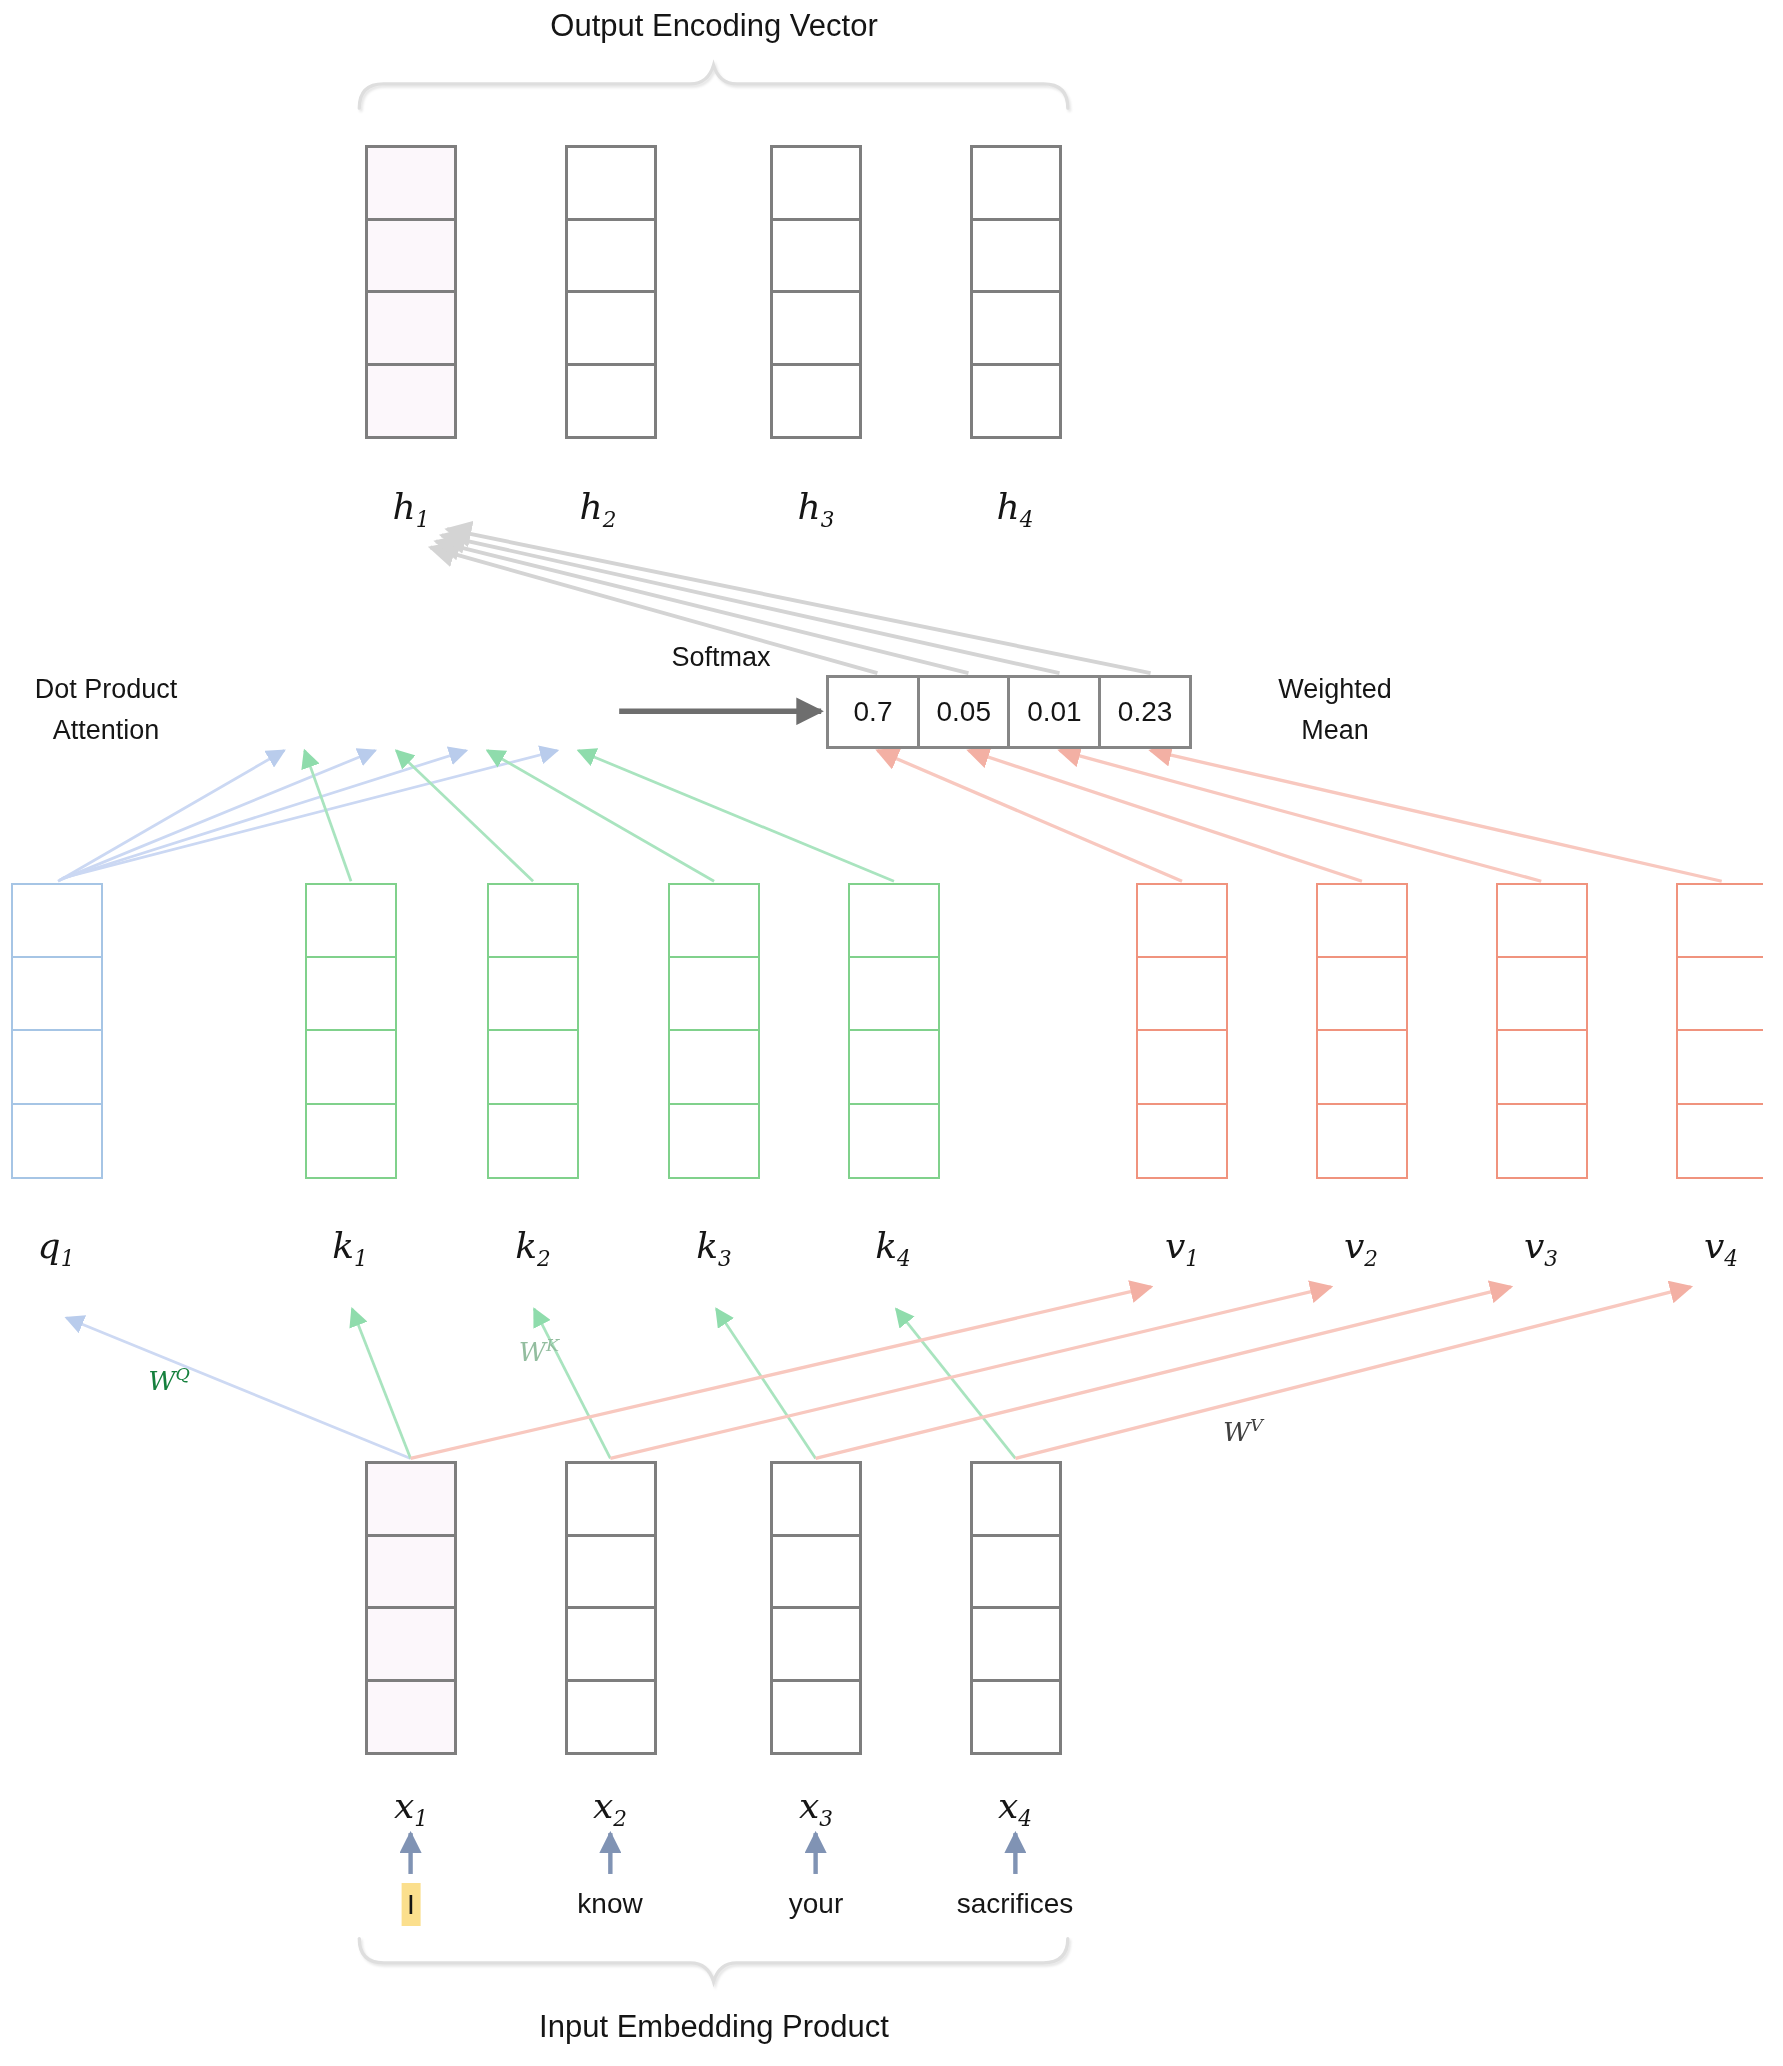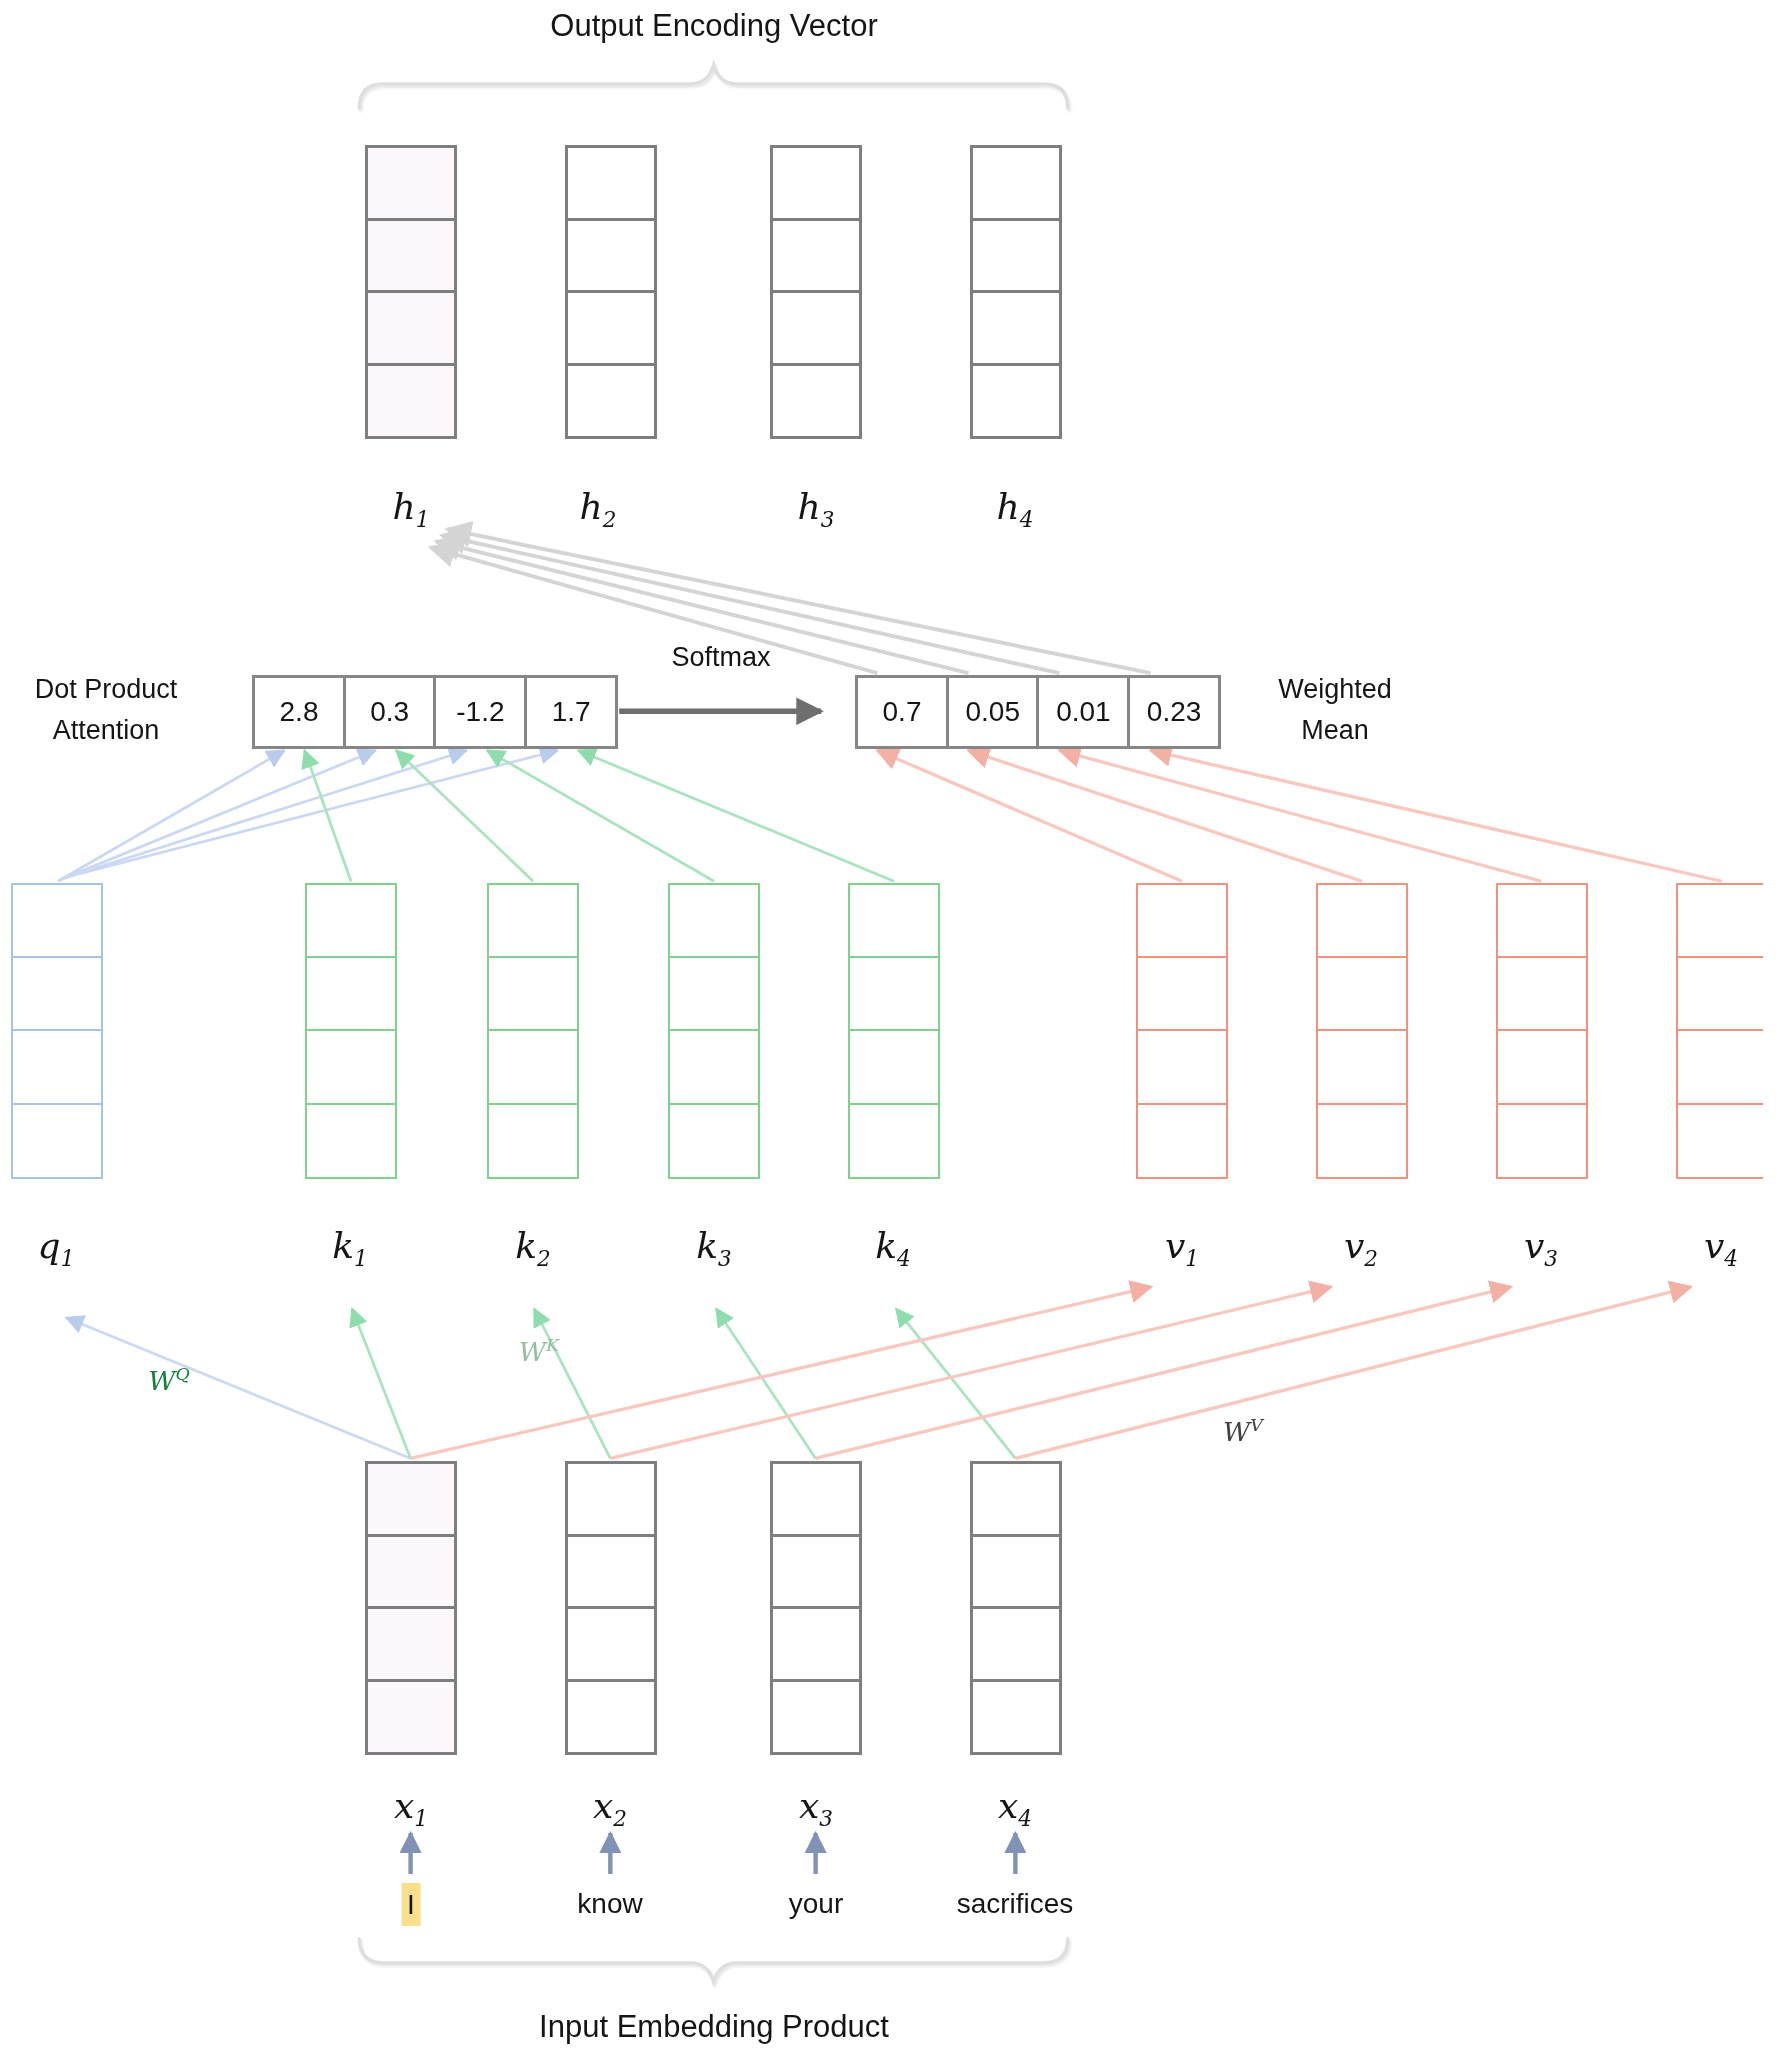--- a/index.html
+++ b/index.html
@@ -156,30 +156,24 @@
   <div class="mathlab" style="left:411px;top:472px"><span>h</span><sub>1</sub></div>
   <div class="mathlab" style="left:598px;top:472px"><span>h</span><sub>2</sub></div>
   <div class="mathlab" style="left:816px;top:472px"><span>h</span><sub>3</sub></div>
   <div class="mathlab" style="left:1015px;top:472px"><span>h</span><sub>4</sub></div>
 
   <div class="annot" style="left:106px;top:709px">
     <span>Dot Product</span><br>
     <span>Attention</span>
   </div>
 
-  <div class="hrow" style="left:252px;top:675px">
-    <div class="hcell">2.8</div>
-    <div class="hcell">0.3</div>
-    <div class="hcell">-1.2</div>
-    <div class="hcell">1.7</div>
-  </div>
 
   <div class="annot" style="left:721px;top:657px">Softmax</div>
 
-  <div class="hrow" style="left:855px;top:675px">
+  <div class="hrow" style="left:826px;top:675px">
     <div class="hcell">0.7</div>
     <div class="hcell">0.05</div>
     <div class="hcell">0.01</div>
     <div class="hcell">0.23</div>
   </div>
 
   <div class="annot" style="left:1335px;top:709px">
     <span>Weighted</span><br>
     <span>Mean</span>
   </div>

